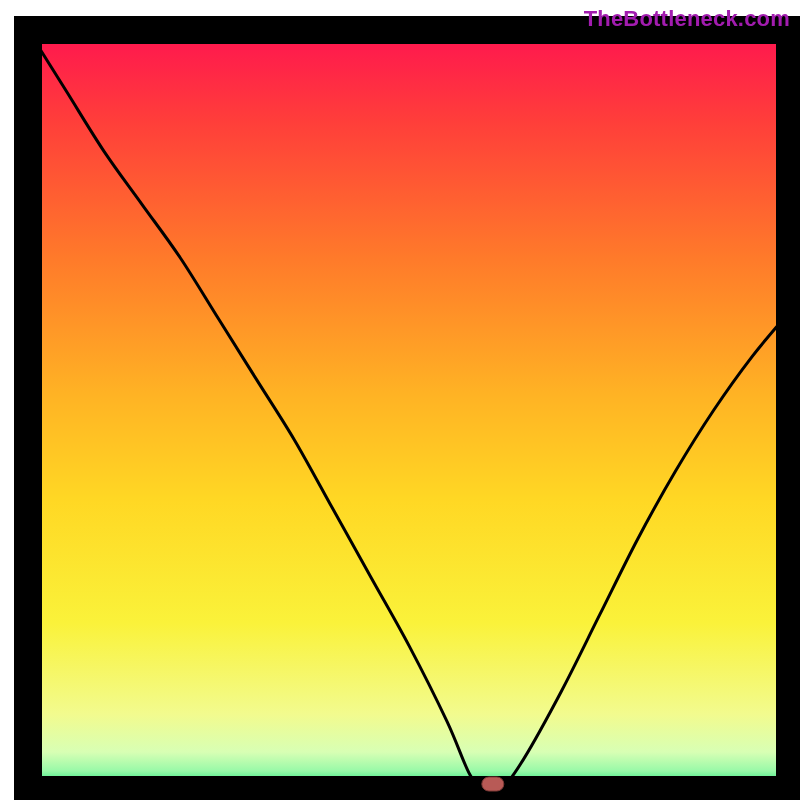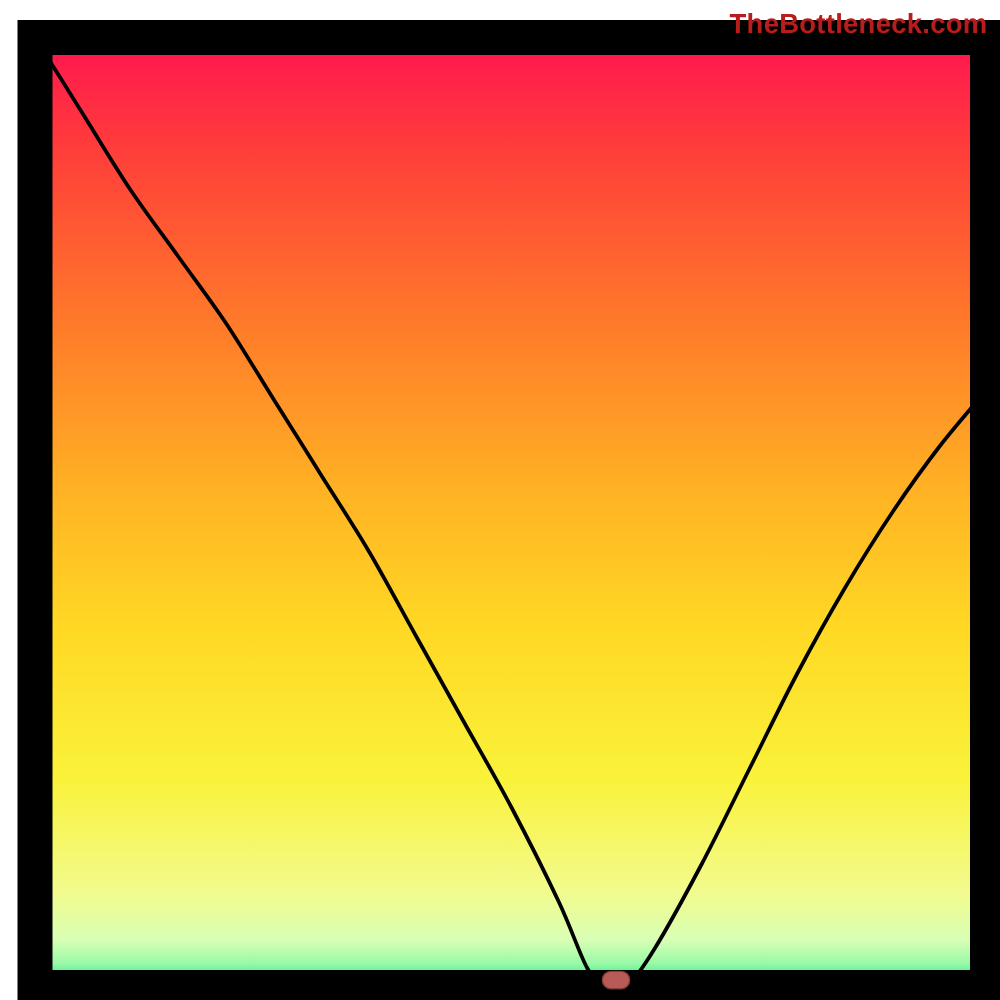--- a/index.html
+++ b/index.html
@@ -15,21 +15,21 @@
   }
   #chart {
     display: block;
   }
   #watermark {
     position: absolute;
     top: 6px;
     right: 10px;
     font-size: 22px;
     font-weight: bold;
-    color: #b91c1c;
+    color: #a21caf;
     letter-spacing: 0.2px;
   }
 </style>
 </head>
 <body>
 
 <div id="chart-wrap">
   <div id="watermark">TheBottleneck.com</div>
   <svg id="chart" width="800" height="800" viewBox="0 0 800 800">
     <defs>

